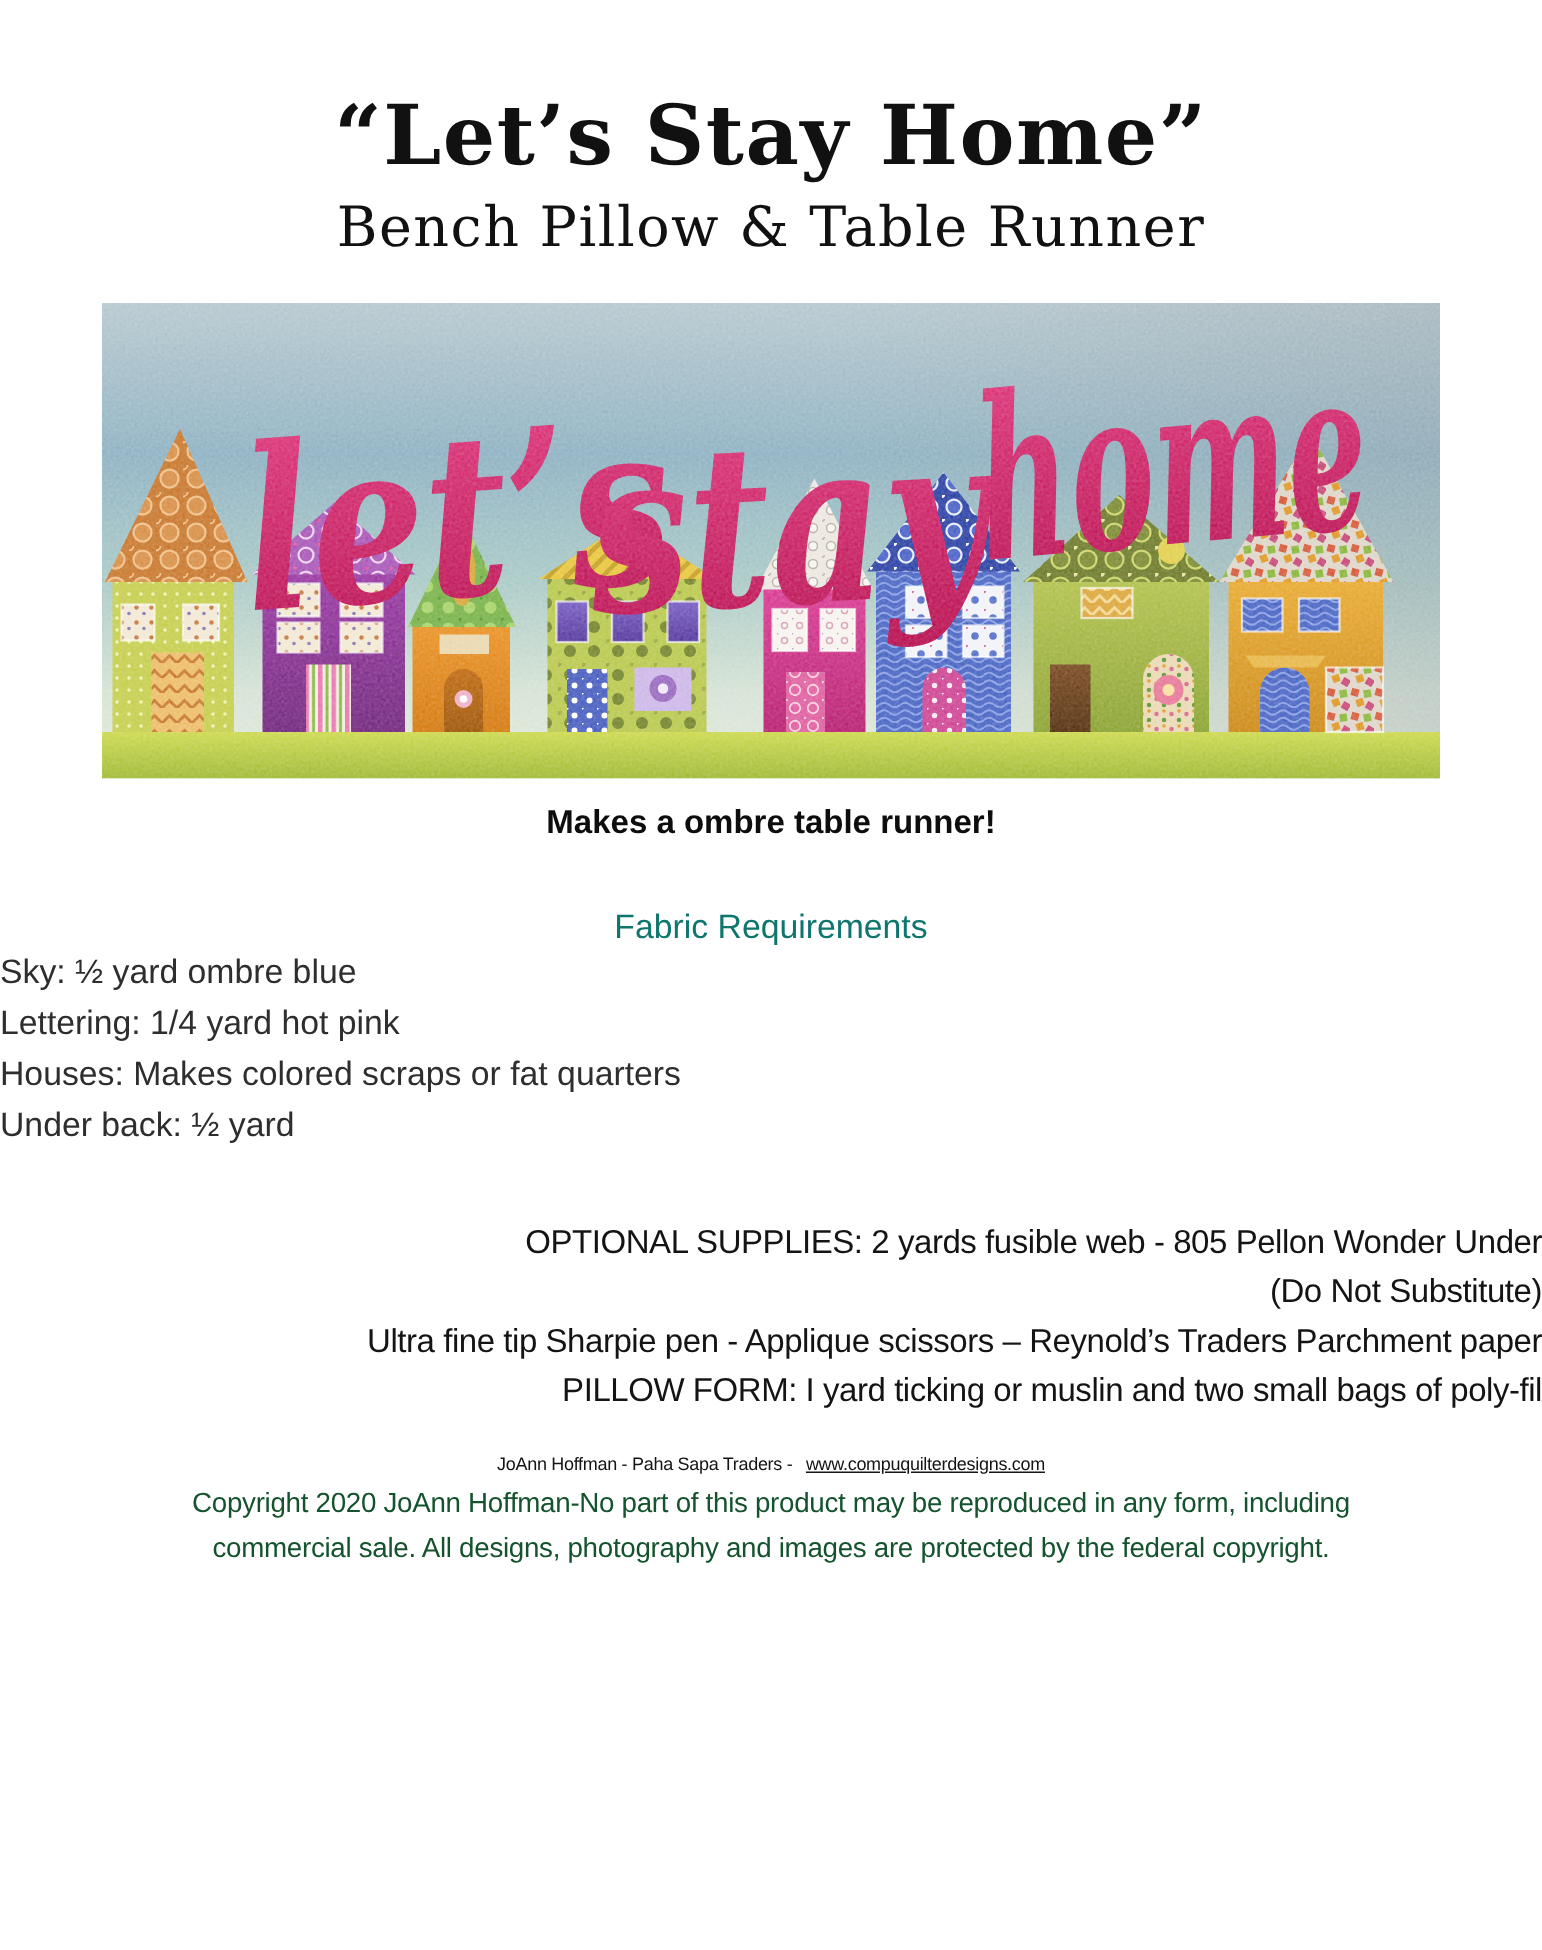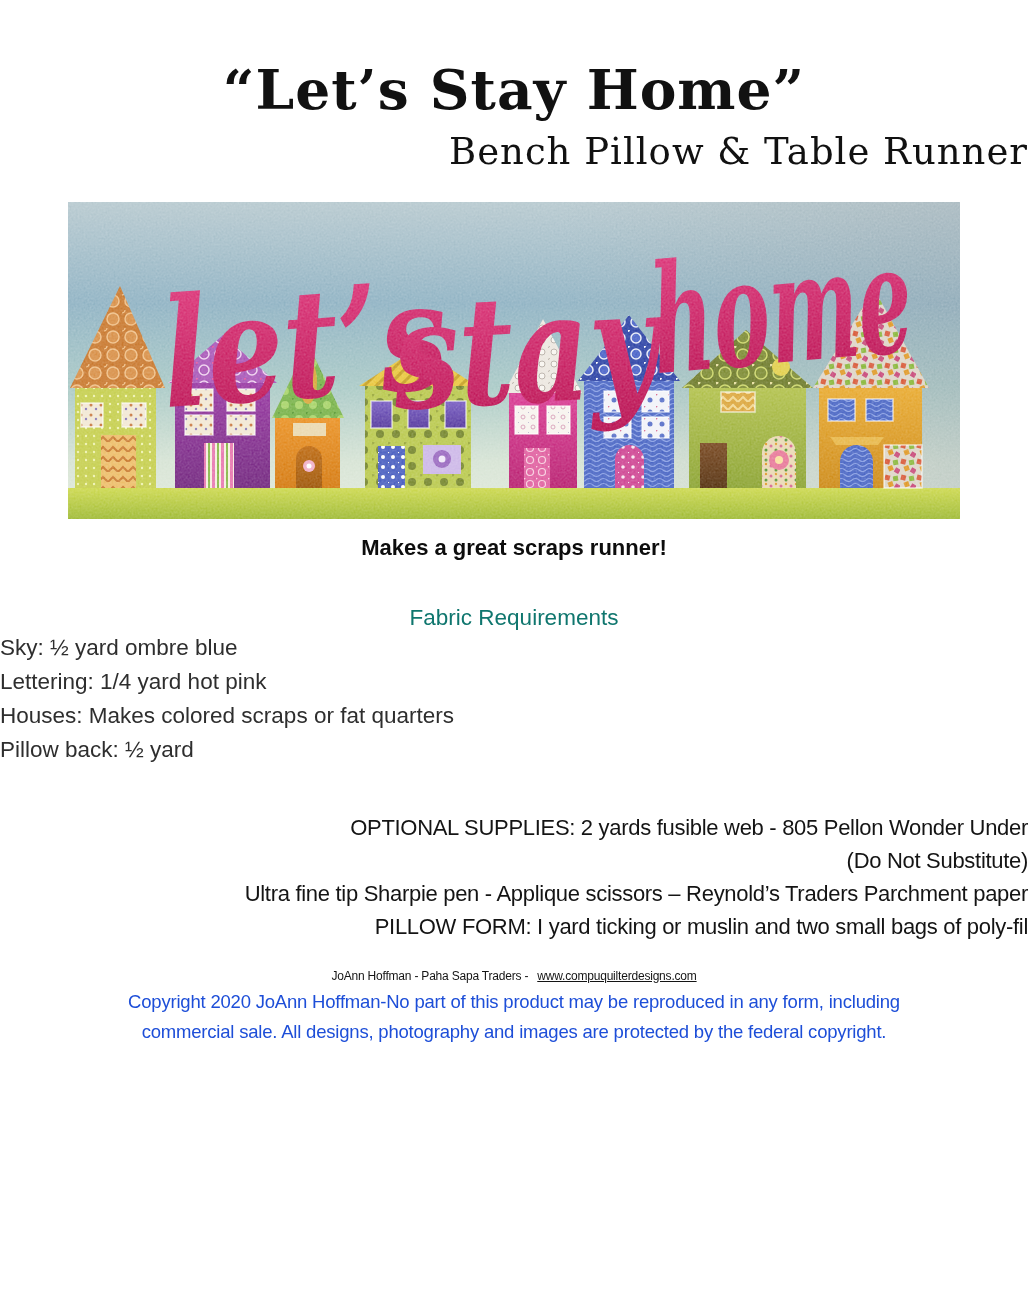--- a/index.html
+++ b/index.html
@@ -1,33 +1,33 @@
 <!DOCTYPE html>
 <html><head>
 <meta charset="utf-8">
 <style>
   html,body{margin:0;padding:0;background:#fff;}
   .page{width:1028px;height:1048px;margin:0 auto;background:#ffffff;overflow:hidden;
         font-family:"Liberation Sans",sans-serif;color:#1f1f1f;}
   .title{font-family:"DejaVu Serif",serif;font-weight:700;font-size:55px;line-height:1;
          text-align:center;padding-top:62px;letter-spacing:1px;color:#111;}
-  .subtitle{font-family:"DejaVu Serif",serif;font-size:37px;line-height:1.15;text-align:right;
+  .subtitle{font-family:"DejaVu Serif",serif;font-size:37px;line-height:1.15;text-align:center;
             margin-top:14px;letter-spacing:1px;color:#111;}
   .banner-wrap{width:892px;height:317px;margin:28px auto 0;position:relative;}
   .banner-wrap svg{display:block;}
   .script-word{font-family:"DejaVu Serif",serif;font-style:italic;font-weight:700;}
   .tagline{text-align:center;font-weight:700;font-size:22px;margin-top:16px;color:#0d0d0d;}
   .fabric-section{margin-top:44px;}
   .fabric-heading{text-align:center;font-size:22.5px;color:#0f766e;line-height:26px;}
   .fabric-item{text-align:left;font-size:22.5px;line-height:34px;color:#2e2e2e;}
   .supplies{margin-top:44px;font-size:22px;line-height:33px;color:#141414;letter-spacing:-0.3px;}
   .supplies div{text-align:right;}
   .byline{text-align:center;font-size:12px;margin-top:26px;color:#141414;letter-spacing:-0.2px;}
   .byline a{color:#141414;text-decoration:underline;margin-left:9px;}
-  .copyright{text-align:center;font-size:18.5px;line-height:30px;margin-top:4px;color:#1d4ed8;
+  .copyright{text-align:center;font-size:18.5px;line-height:30px;margin-top:4px;color:#14532d;
              letter-spacing:-0.2px;}
   .barcode-wrap{display:flex;justify-content:center;margin-top:8px;}
   .barcode-digit{font-family:"Liberation Sans",sans-serif;}
 </style>
 </head>
 <body>
 
 <div class="page">
 
   <div class="title">“Let’s Stay Home”</div>
@@ -280,29 +280,29 @@
       <g id="lettering">
         <text class="script-word" x="240" y="195" font-size="150" text-anchor="middle" fill="url(#grad-letter)" textLength="285" lengthAdjust="spacingAndGlyphs" transform="rotate(-4 240 195)">let’s</text>
         <text class="script-word" x="460" y="200" font-size="150" text-anchor="middle" fill="url(#grad-letter)" textLength="265" lengthAdjust="spacingAndGlyphs" transform="rotate(-3 460 200)">stay</text>
         <text class="script-word" x="718" y="160" font-size="150" text-anchor="middle" fill="url(#grad-letter)" textLength="260" lengthAdjust="spacingAndGlyphs" transform="rotate(-5 718 160)">home</text>
       </g>
 
       <rect x="0" y="0" width="892" height="317" filter="url(#stipple)" opacity="0.25" pointer-events="none"></rect>
     </svg>
   </div>
 
-  <div class="tagline">Makes a great scraps runner!</div>
+  <div class="tagline">Makes a ombre table runner!</div>
 
   <div class="fabric-section">
     <div class="fabric-heading">Fabric Requirements</div>
     <div class="fabric-list">
       <div class="fabric-item">Sky: ½ yard ombre blue</div>
       <div class="fabric-item">Lettering: 1/4 yard hot pink</div>
       <div class="fabric-item">Houses: Makes colored scraps or fat quarters</div>
-      <div class="fabric-item">Pillow back: ½ yard</div>
+      <div class="fabric-item">Under back: ½ yard</div>
     </div>
   </div>
 
   <div class="supplies">
     <div>OPTIONAL SUPPLIES: 2 yards fusible web - 805 Pellon Wonder Under</div>
     <div>(Do Not Substitute)</div>
     <div>Ultra fine tip Sharpie pen - Applique scissors – Reynold’s Traders Parchment paper</div>
     <div>PILLOW FORM: I yard ticking or muslin and two small bags of poly-fil</div>
   </div>
 

